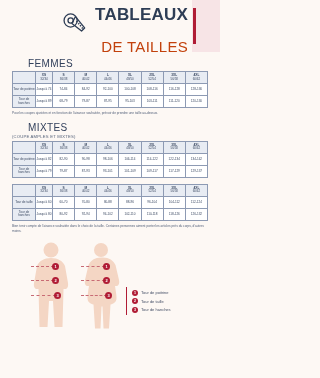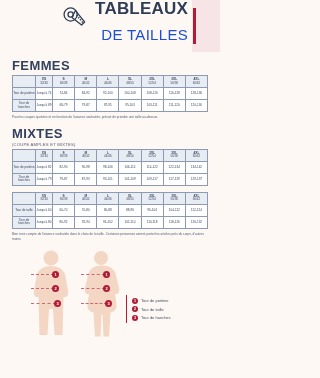--- a/index.html
+++ b/index.html
@@ -26,21 +26,21 @@
     background:#f7e4e6;
   }
   .header-rule{
     position:absolute;
     right:24px;top:8px;
     width:3px;height:36px;
     background:#b01c35;
   }
   .header-inner{
     position:absolute;
-    right:32px;top:0;
+    right:32px;top:6px;
     display:flex;
     align-items:flex-start;
     gap:6px;
   }
   .tape-icon{
     width:28px;height:28px;
     margin-top:4px;
     flex:none;
   }
   .titles{
@@ -49,35 +49,35 @@
   }
   .title-main{
     font-size:17px;
     font-weight:bold;
     letter-spacing:.2px;
     color:#2e3d55;
     white-space:nowrap;
   }
   .title-sub{
     font-size:15px;
-    color:#1d4ed8;
+    color:#c2410c;
     letter-spacing:.3px;
-    margin-top:10px;
+    margin-top:16px;
     white-space:nowrap;
   }
 
   
   .content{padding:0 12px;}
   .section{margin-top:6px;}
   .sec-title{
-    font-size:13px;
-    font-weight:bold;
+    font-size:10px;
+    font-weight:normal;
     letter-spacing:.4px;
     color:#33415c;
-    margin:0 0 2px 0;
+    margin:0 0 2px 16px;
   }
   .sec-sub{
     font-size:4.2px;
     color:#55627a;
     margin:-1px 0 2px 0;
     letter-spacing:.2px;
   }
 
   
   table{

